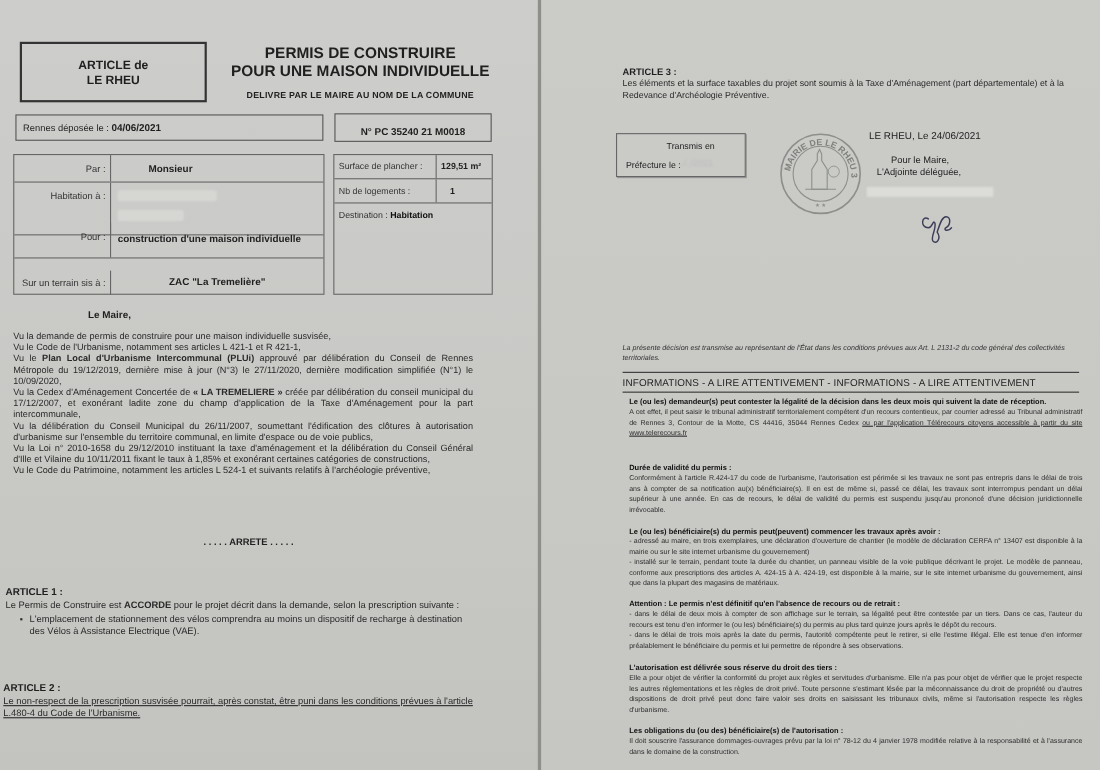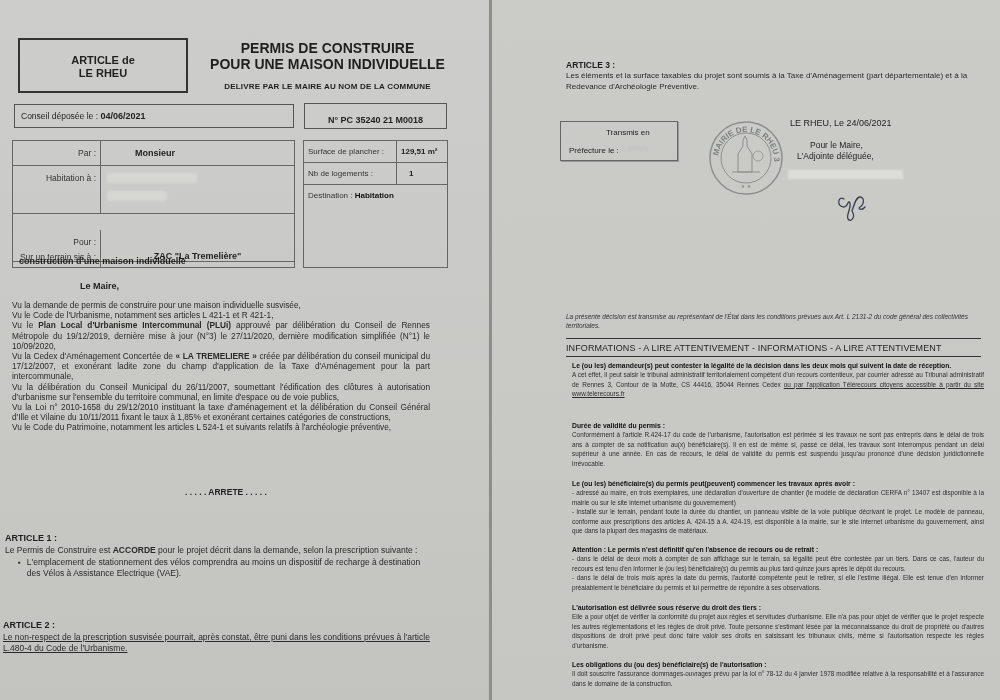--- a/index.html
+++ b/index.html
@@ -101,41 +101,41 @@
     <span>LE RHEU</span>
   </div>
 
   <div id="title-block">
     <span id="title-line1">PERMIS DE CONSTRUIRE</span>
     <span id="title-line2">POUR UNE MAISON INDIVIDUELLE</span>
     <span id="title-sub">DELIVRE PAR LE MAIRE AU NOM DE LA COMMUNE</span>
   </div>
 
   <div class="box" id="deposit-box">
-    <span>Conseil déposée le :</span>
+    <span>Rennes déposée le :</span>
     <b>04/06/2021</b>
   </div>
 
   <div class="box" id="pc-box">
     <span>N° PC 35240 21 M0018</span>
   </div>
 
   <div id="applicant-table">
     <div class="app-row" style="top:0;height:25px;gap:28px;">
       <div class="app-label">Par :</div>
       <div class="app-value">Monsieur</div>
     </div>
     <div class="app-row" style="top:25px;height:48px;">
       <div class="app-label">Habitation à :</div>
       <div class="app-value">
         <span class="redacted" style="width:90px;"></span><br>
         <span class="redacted" style="width:60px;margin-top:6px;"></span>
       </div>
     </div>
-    <div class="app-row" style="top:89px;height:32px;flex-direction:column;">
+    <div class="app-row" style="top:62px;height:32px;">
       <div class="app-label">Pour :</div>
       <div class="app-value" style="padding-top:9px;">construction  d'une  maison  individuelle</div>
     </div>
     <div class="app-row" style="top:105px;height:22px;">
       <div class="app-label" style="padding-top:6px;">Sur un terrain sis à :</div>
       <div class="app-value centered" style="padding-top:5px;">ZAC "La Tremelière"</div>
     </div>
   </div>
 
   <div id="info-table">

